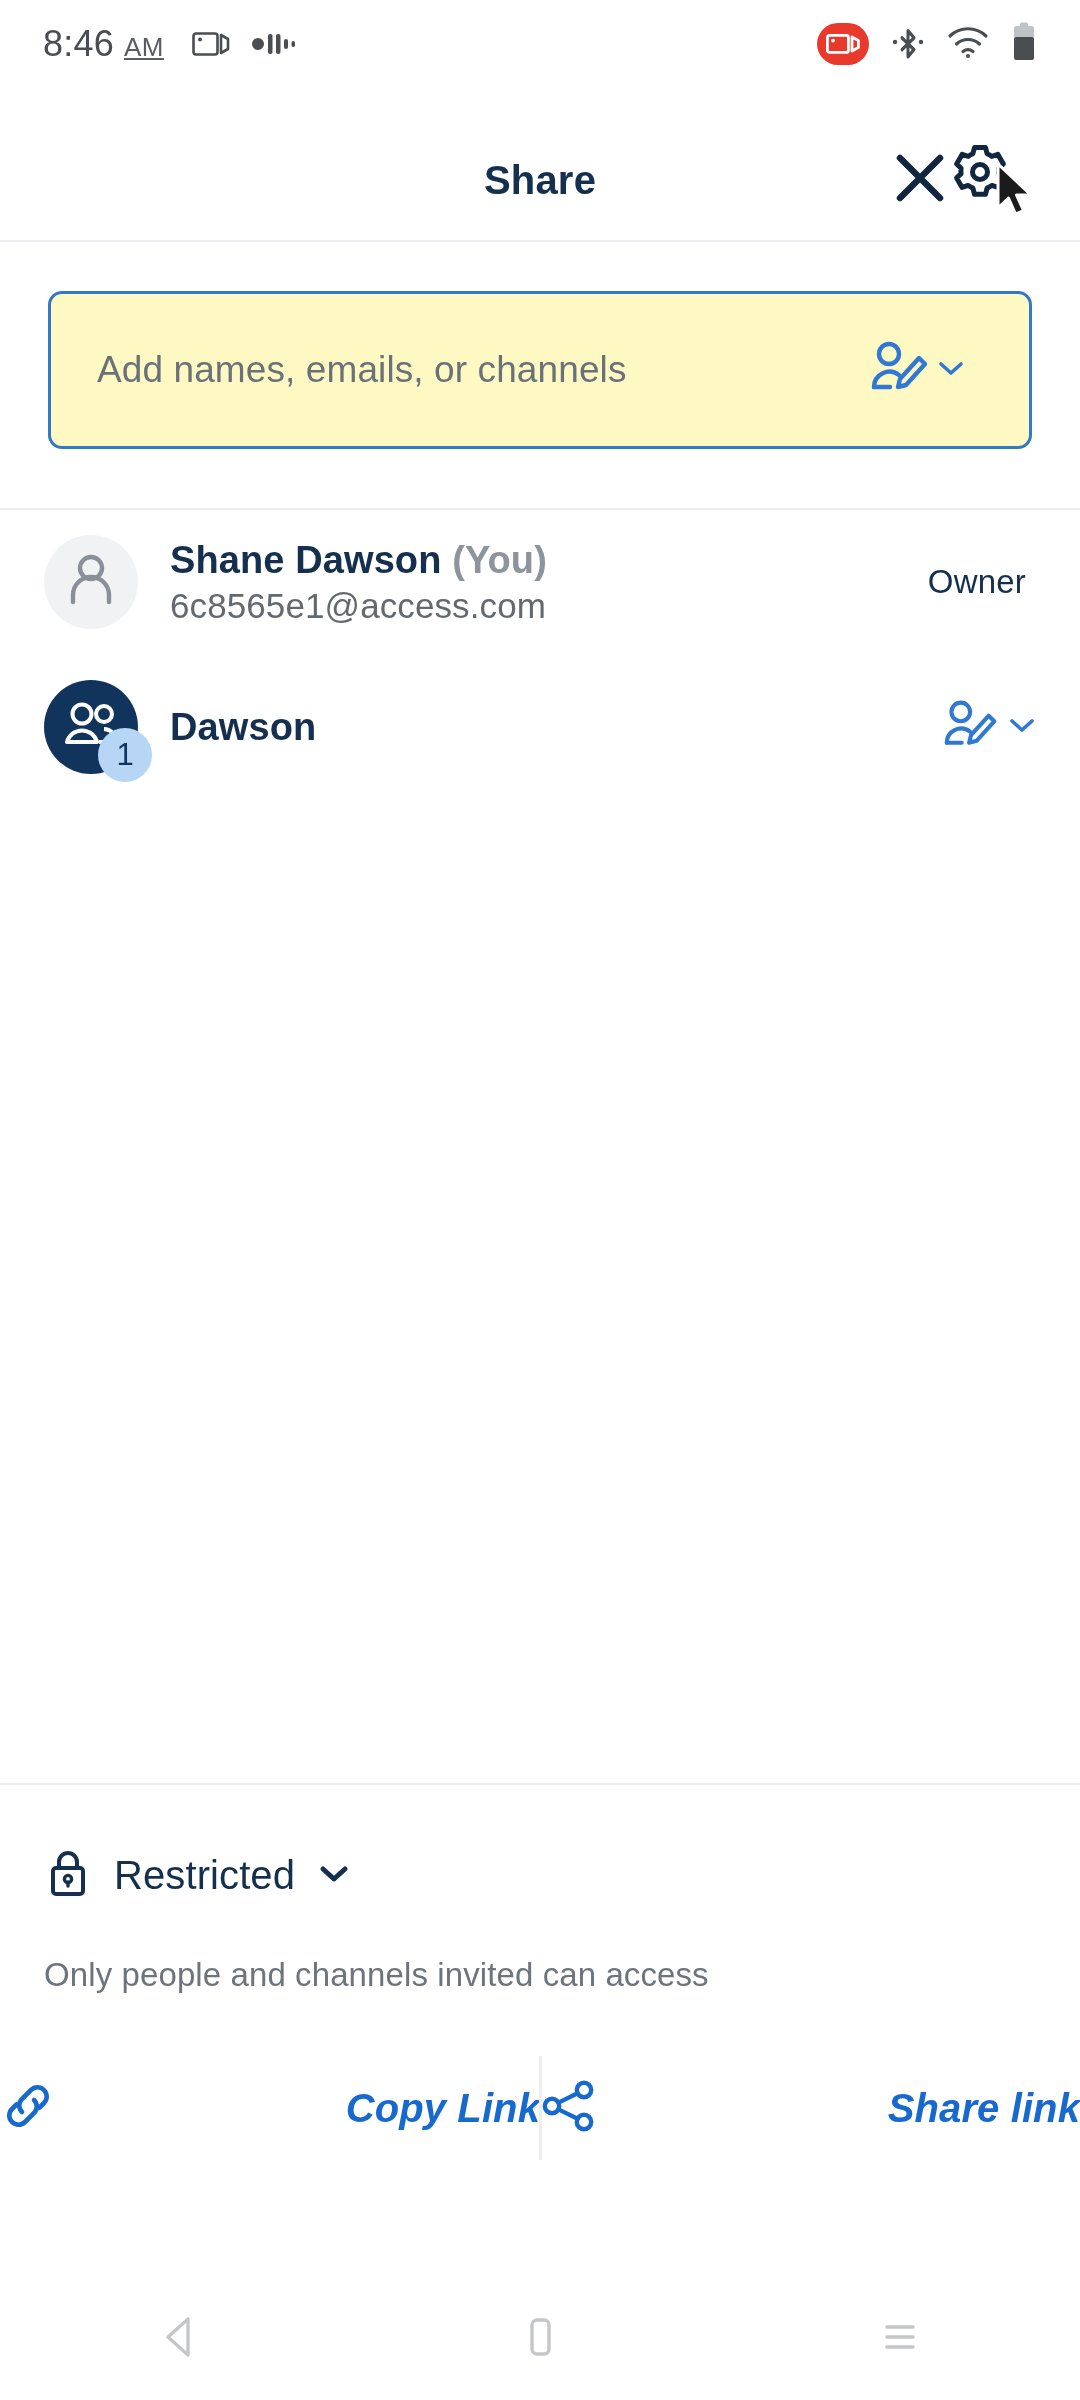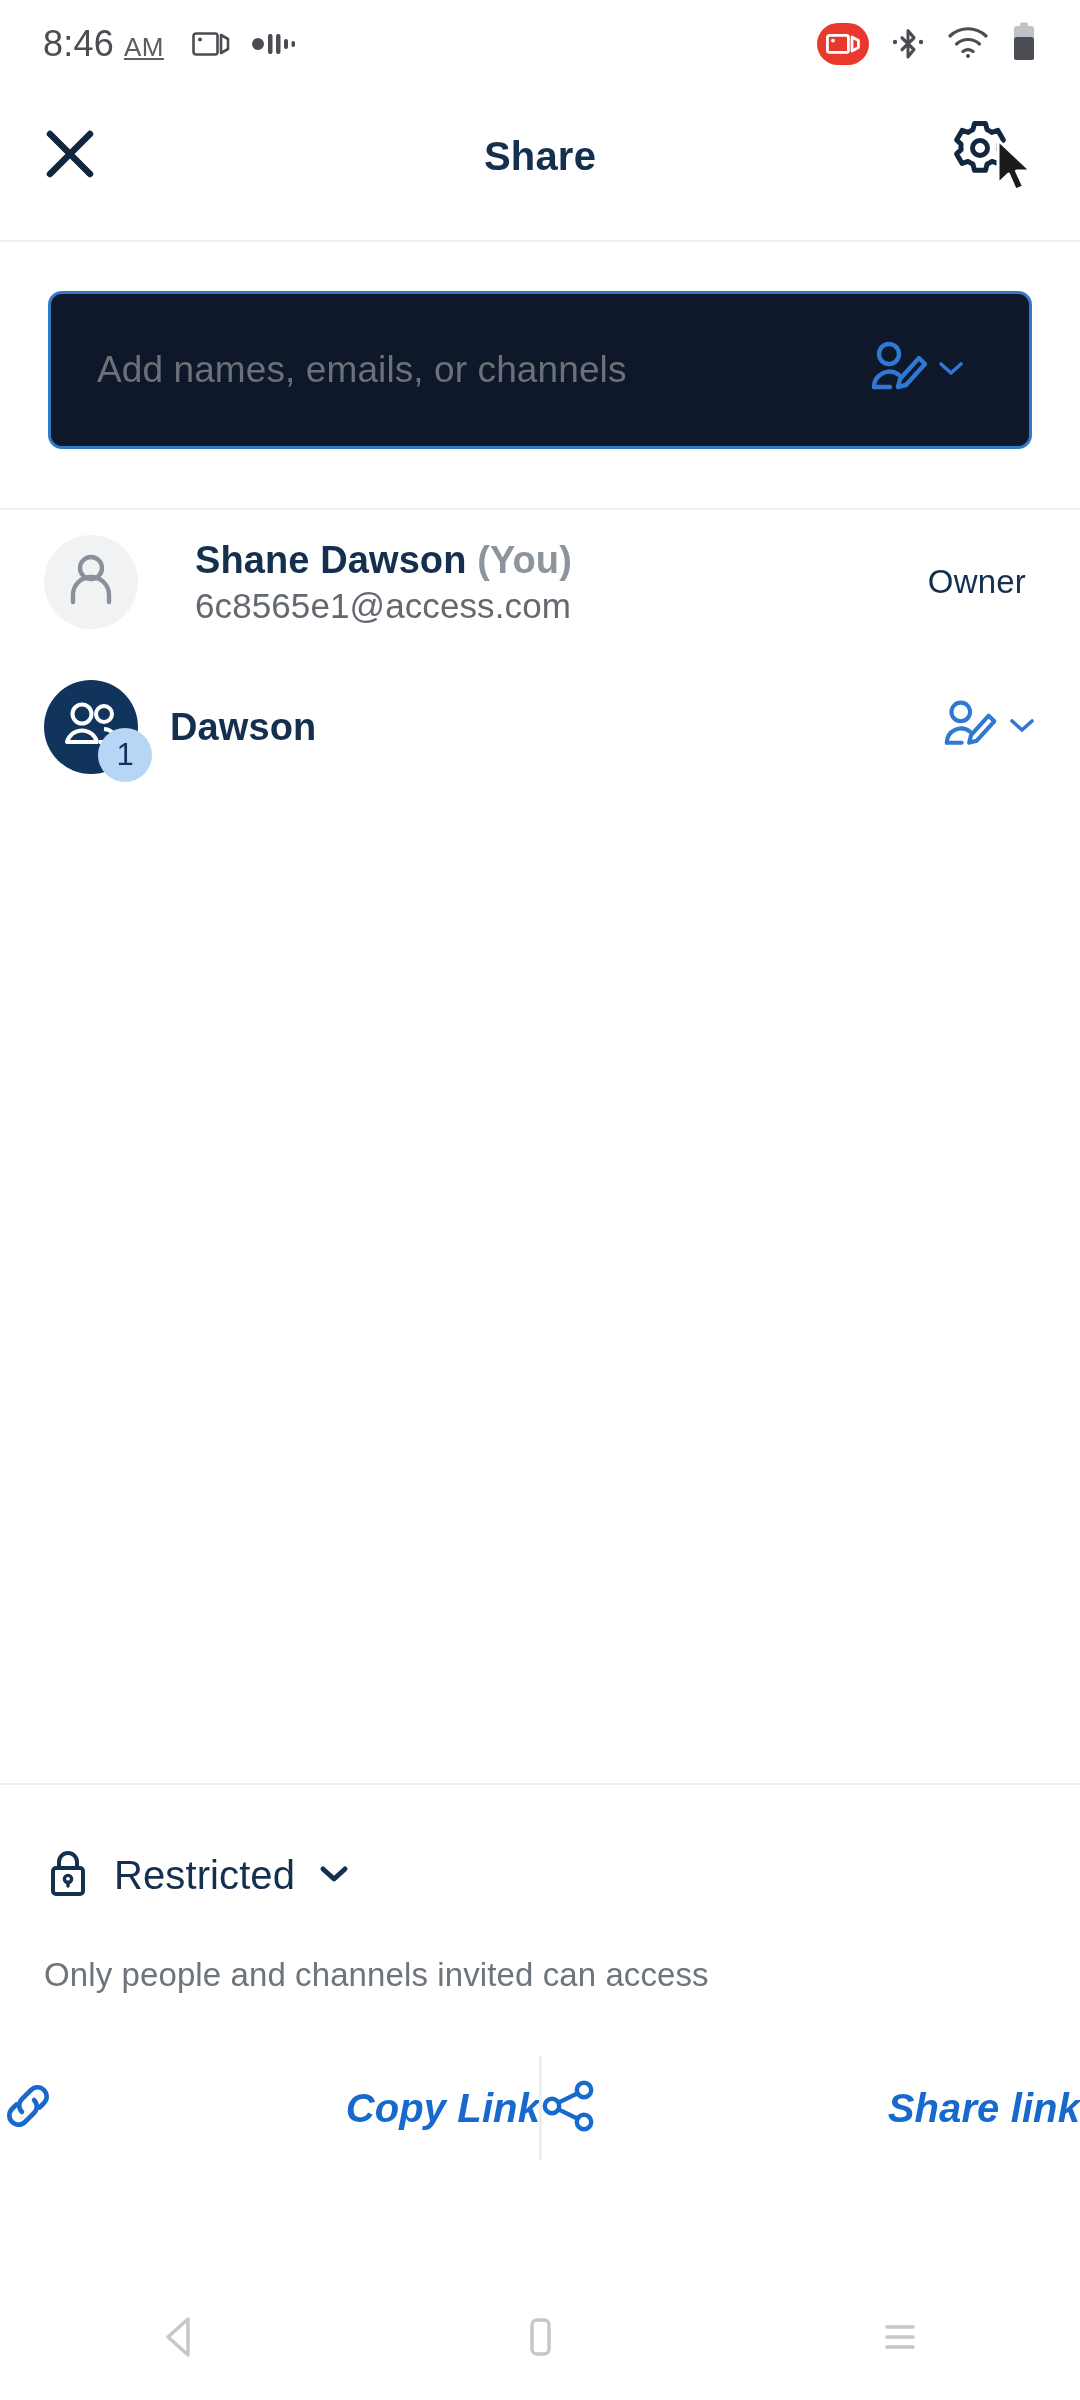--- a/index.html
+++ b/index.html
@@ -25,40 +25,40 @@
   .sb-ampm{ font-size:26px; color:#5a5e62; margin-left:10px; letter-spacing:0.5px;text-decoration:underline; }
   .sb-icons-left{ display:flex; align-items:center; gap:22px; margin-left:28px; position:relative; top:3px; }
   .sb-right{ display:flex; align-items:center; gap:22px; }
   .rec-badge{
     width:52px; height:42px; border-radius:26px; background:#e8392c;
     display:flex; align-items:center; justify-content:center;
   }
 
   
   .header{
-    position:absolute; top:80px; left:0; width:1080px; height:152px;
-    display:flex; align-items:center; justify-content:space-between;
+    position:absolute; top:104px; left:0; width:1080px; height:152px;
+    display:flex; align-items:center; justify-content:flex-end;
     padding:0 42px;
   }
   .hdr-title{
     position:absolute; left:0; width:1080px; text-align:center;
     font-size:40px; font-weight:bold; color:#15304f; letter-spacing:0.2px;
   }
   .hdr-btn{ position:relative; z-index:3; display:flex; align-items:center; justify-content:center; }
   .gear-wrap{ position:relative; width:90px; height:80px; }
   .cursor{ position:absolute; left:46px; top:22px; }
 
   .divider{ position:absolute; left:0; width:1080px; height:2px; background:#eceef1; }
 
   
   .search-wrap{ position:absolute; top:240px; left:0; width:1080px; height:260px;
                 display:flex; align-items:center; justify-content:center; }
   .search-box{
     width:984px; height:158px; border:3px solid #3478c8; border-radius:14px;
-    background:#0f172a; display:flex; align-items:center;
+    background:#fef9c3; display:flex; align-items:center;
     padding:0 64px 0 46px; justify-content:space-between;
   }
   .search-ph{ font-size:37px; color:#6a7178; letter-spacing:0.1px; }
   .search-right{ display:flex; align-items:center; gap:6px; }
 
   
   .list{ position:absolute; top:510px; left:0; width:1080px; }
   .row{ display:flex; align-items:center; height:120px; padding:0 44px; }
   .av{ width:94px; height:94px; border-radius:50%; flex:0 0 94px;
        display:flex; align-items:center; justify-content:center; position:relative; }
@@ -206,21 +206,21 @@
         </svg>
       </span>
     </span>
   </div>
 </div>
 
 <div class="divider" style="top:508px;"></div>
 
 <div class="list">
 
-  <div class="row" style="height:144px;gap:25px;">
+  <div class="row" style="height:144px;">
     <div class="av av-gray">
       <span>
         <svg width="52" height="56" viewBox="0 0 52 56">
           <circle cx="26" cy="16" r="11" fill="none" stroke="#8a9099" stroke-width="4.4"></circle>
           <path d="M8 50 v-7 a18 18 0 0 1 36 0 v7" fill="none" stroke="#8a9099" stroke-width="4.4" stroke-linecap="round"></path>
         </svg>
       </span>
     </div>
     <div class="row-txt">
       <div class="row-name">

